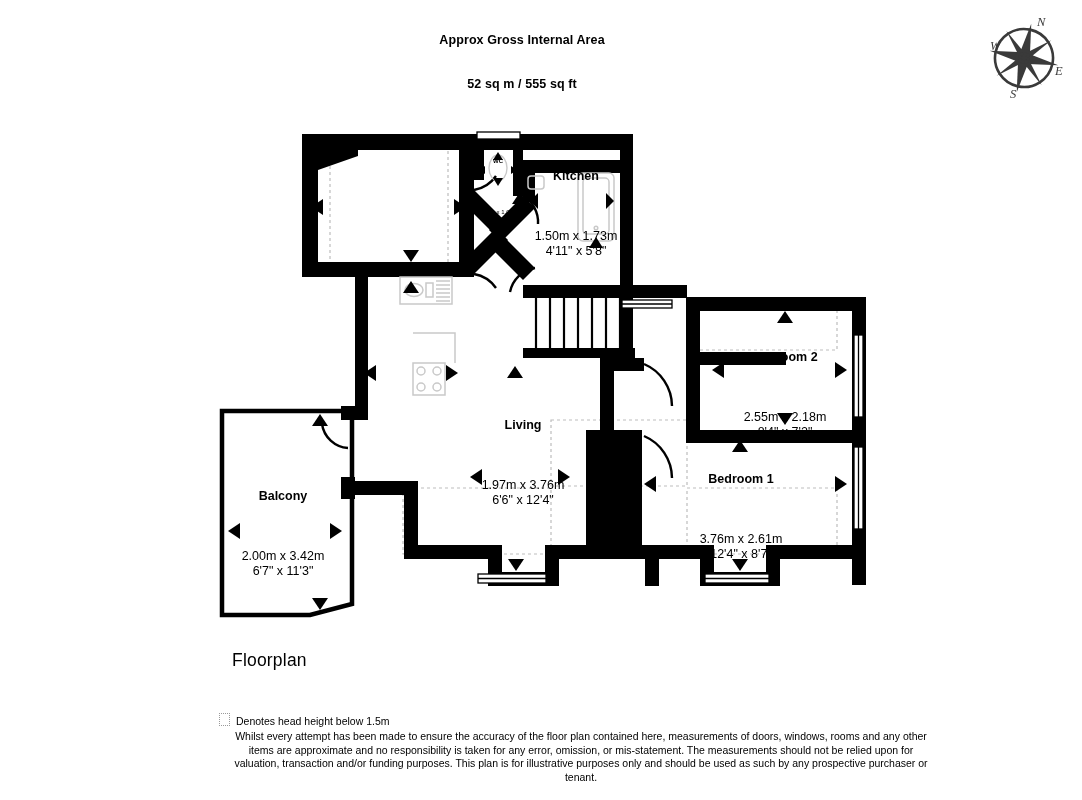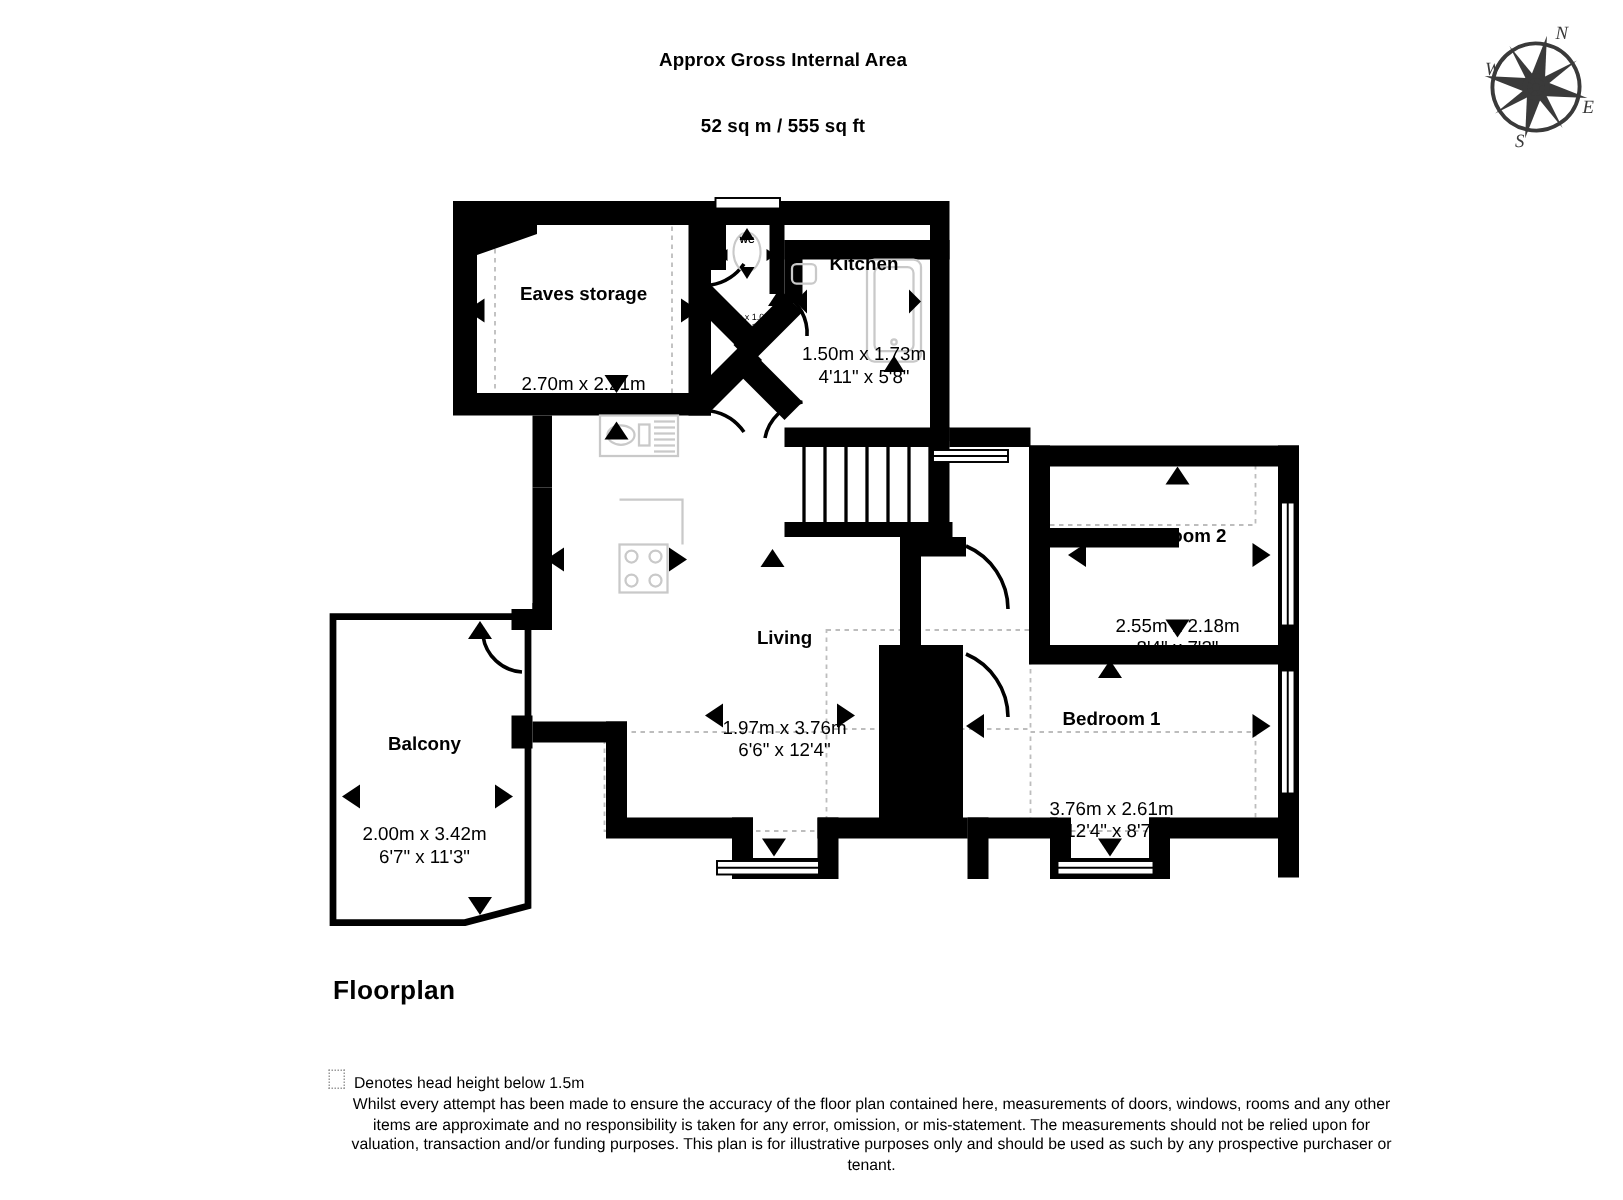--- a/index.html
+++ b/index.html
@@ -31,22 +31,22 @@
   .rlabel .d1{font-size:12.5px;display:block;margin-top:44px;}
   .rlabel .d2{font-size:12.5px;display:block;}
 
   .rlabel.tiny .nm{font-size:6px;}
   .rlabel.tiny .d1{font-size:6px;}
   .rlabel.tiny .d2{font-size:6px;}
   .rlabel.tiny{line-height:7px;}
 
   
   .fptitle{
-    position:absolute;left:222px;top:650px;
-    font-size:17.5px;font-weight:bold;letter-spacing:.2px;text-align:right;
+    position:absolute;left:232px;top:650px;
+    font-size:17.5px;font-weight:normal;letter-spacing:.2px;text-align:right;
   }
   .legend{
     position:absolute;left:219px;top:713px;width:600px;
     font-size:10.5px;line-height:13px;
   }
   .legend .swatch{
     display:inline-block;width:9px;height:11px;vertical-align:-1px;
     border:1px dotted #9a9a9a;background:#fff;margin-right:6px;
   }
   .disclaimer{
@@ -293,25 +293,20 @@
 
       <polygon points="320,414 328,426 312,426"></polygon>
       <polygon points="320,610 328,598 312,598"></polygon>
       <polygon points="228,531 240,539 240,523"></polygon>
       <polygon points="342,531 330,539 330,523"></polygon>
 
       <polygon points="520,192 528,204 512,204"></polygon>
     </g>
   </svg>
 
-  <div class="rlabel" style="left:294px;top:189px;width:190px;">
-    <span class="nm">Eaves storage</span>
-    <span class="d1">2.70m x 2.21m</span>
-    <span class="d2">8'10" x 7'3"</span>
-  </div>
 
   <div class="rlabel tiny" style="left:461px;top:158px;width:74px;">
     <span class="nm">WC</span>
     <span class="d1">0.74m x 1.05m</span>
     <span class="d2">2'5" x 3'5"</span>
   </div>
 
   <div class="rlabel" style="left:478px;top:169px;width:196px;">
     <span class="nm">Kitchen</span>
     <span class="d1">1.50m x 1.73m</span>

